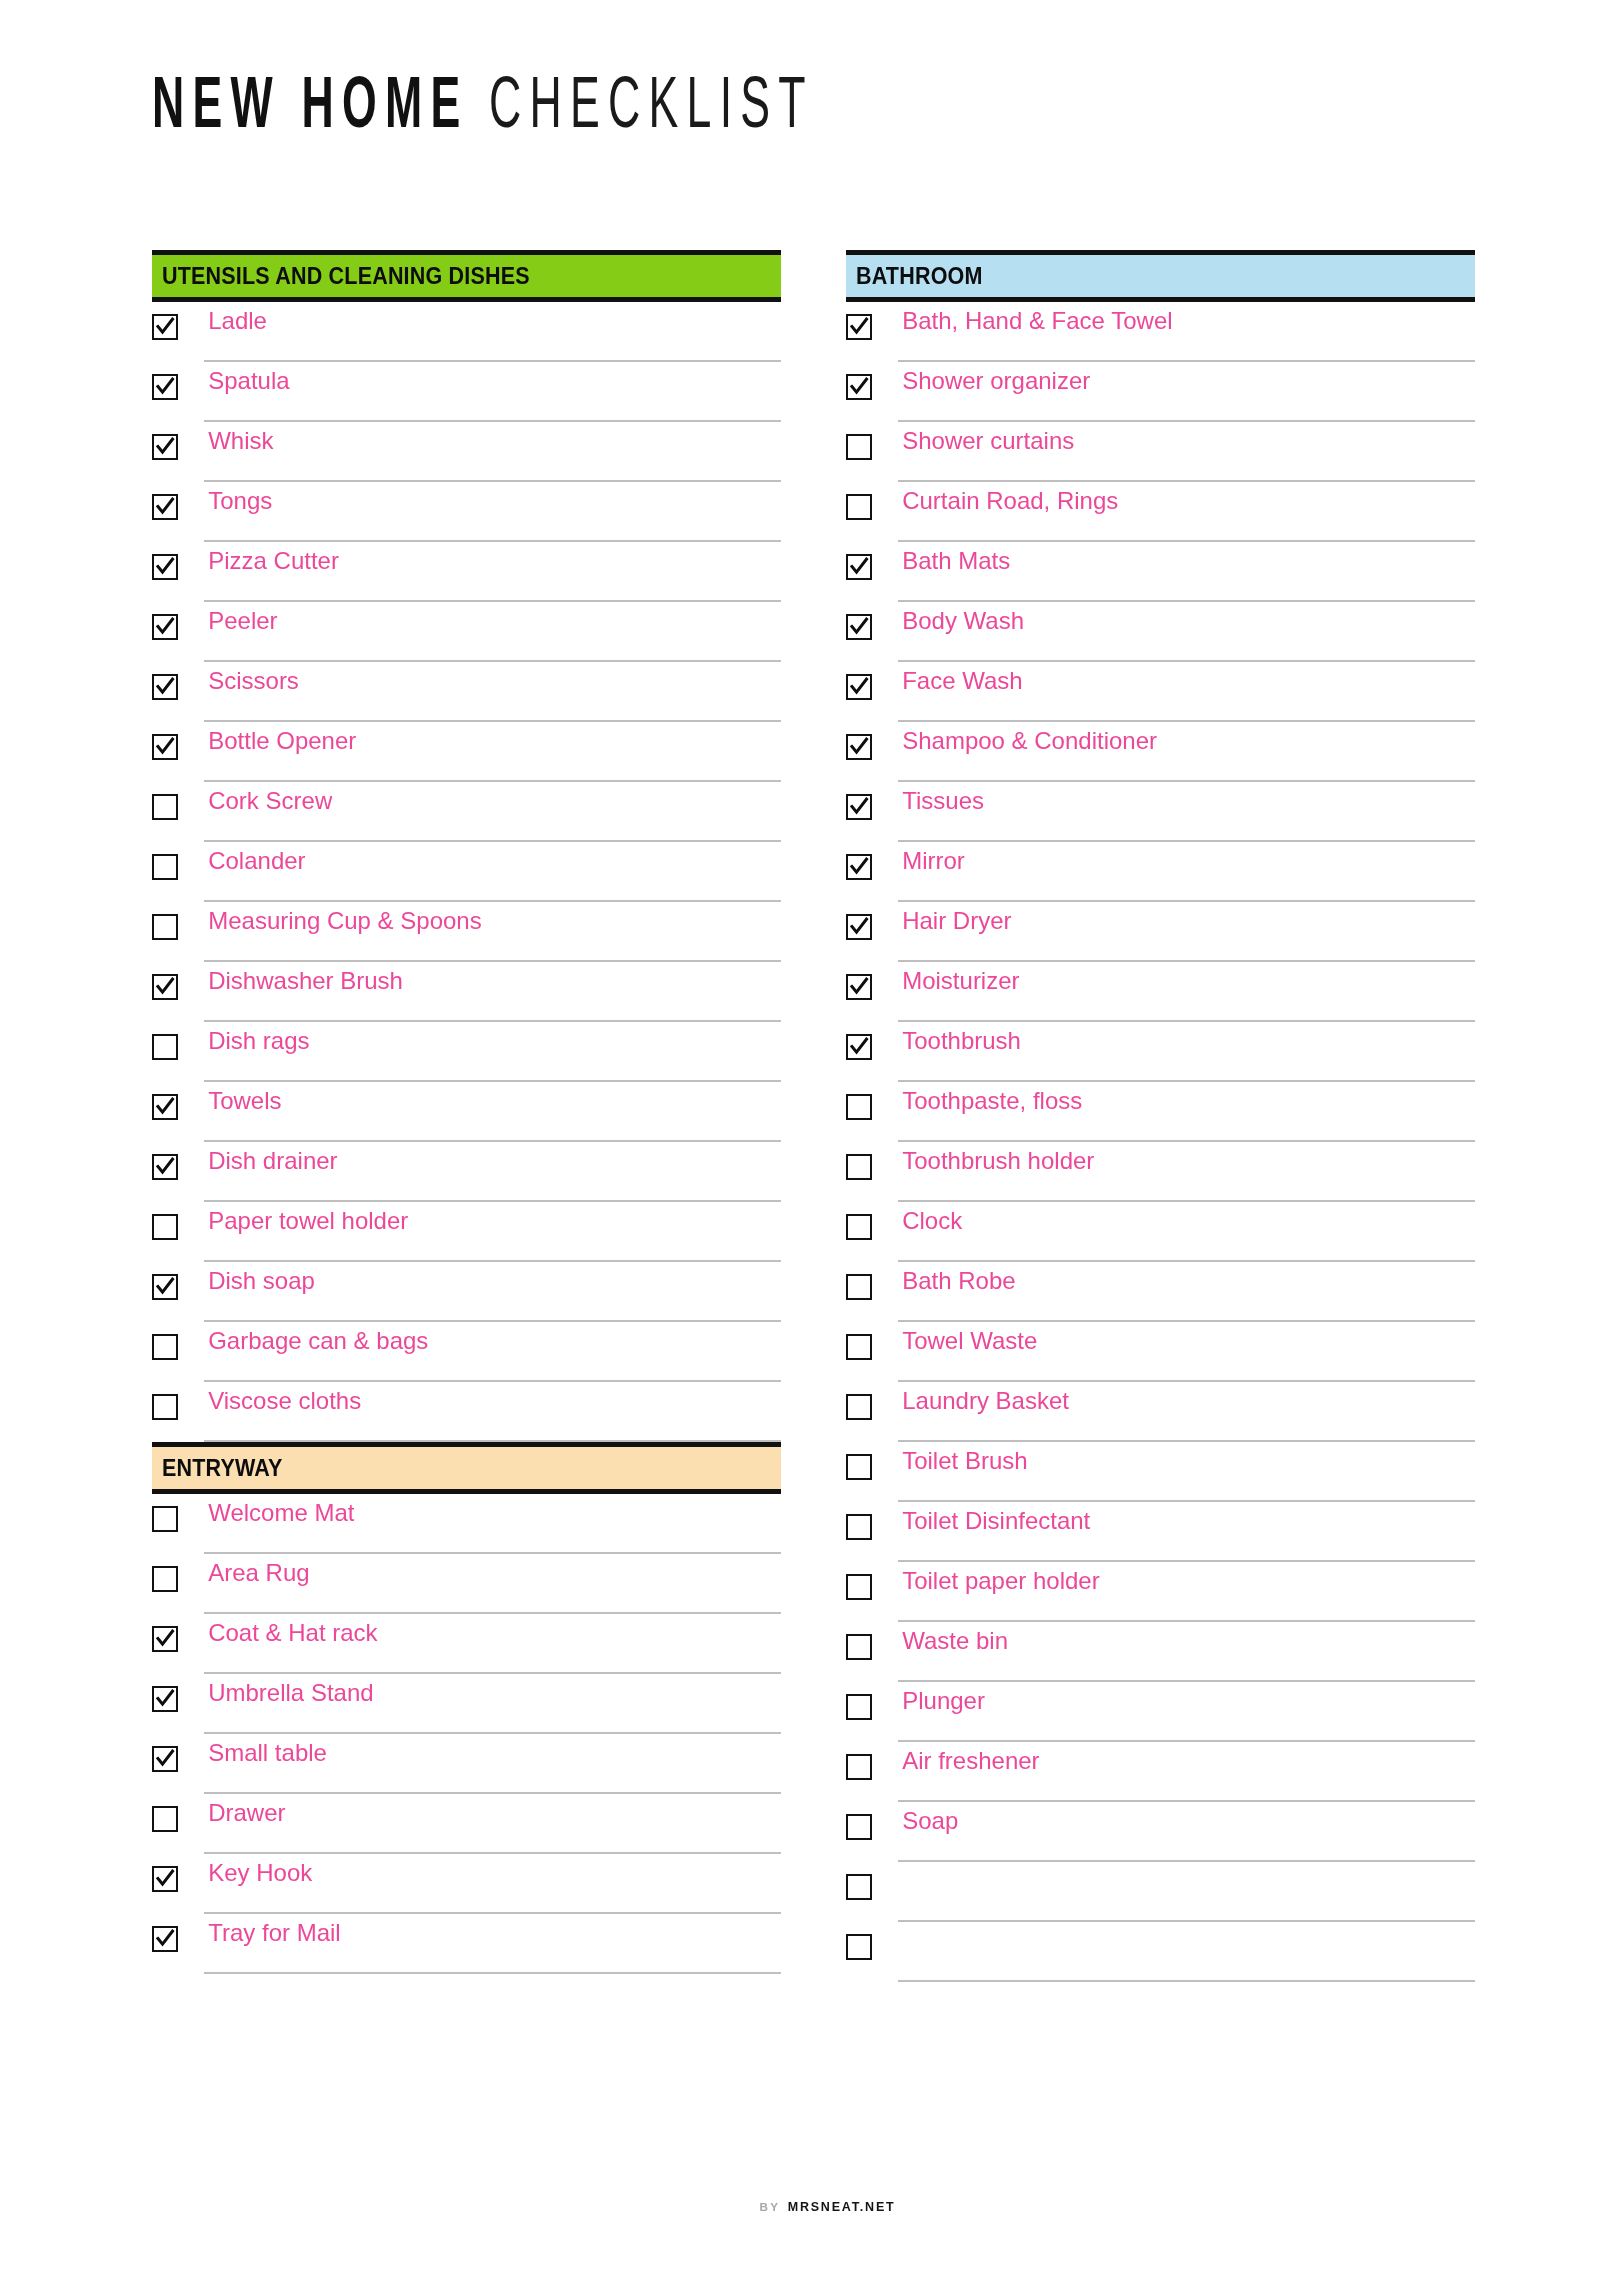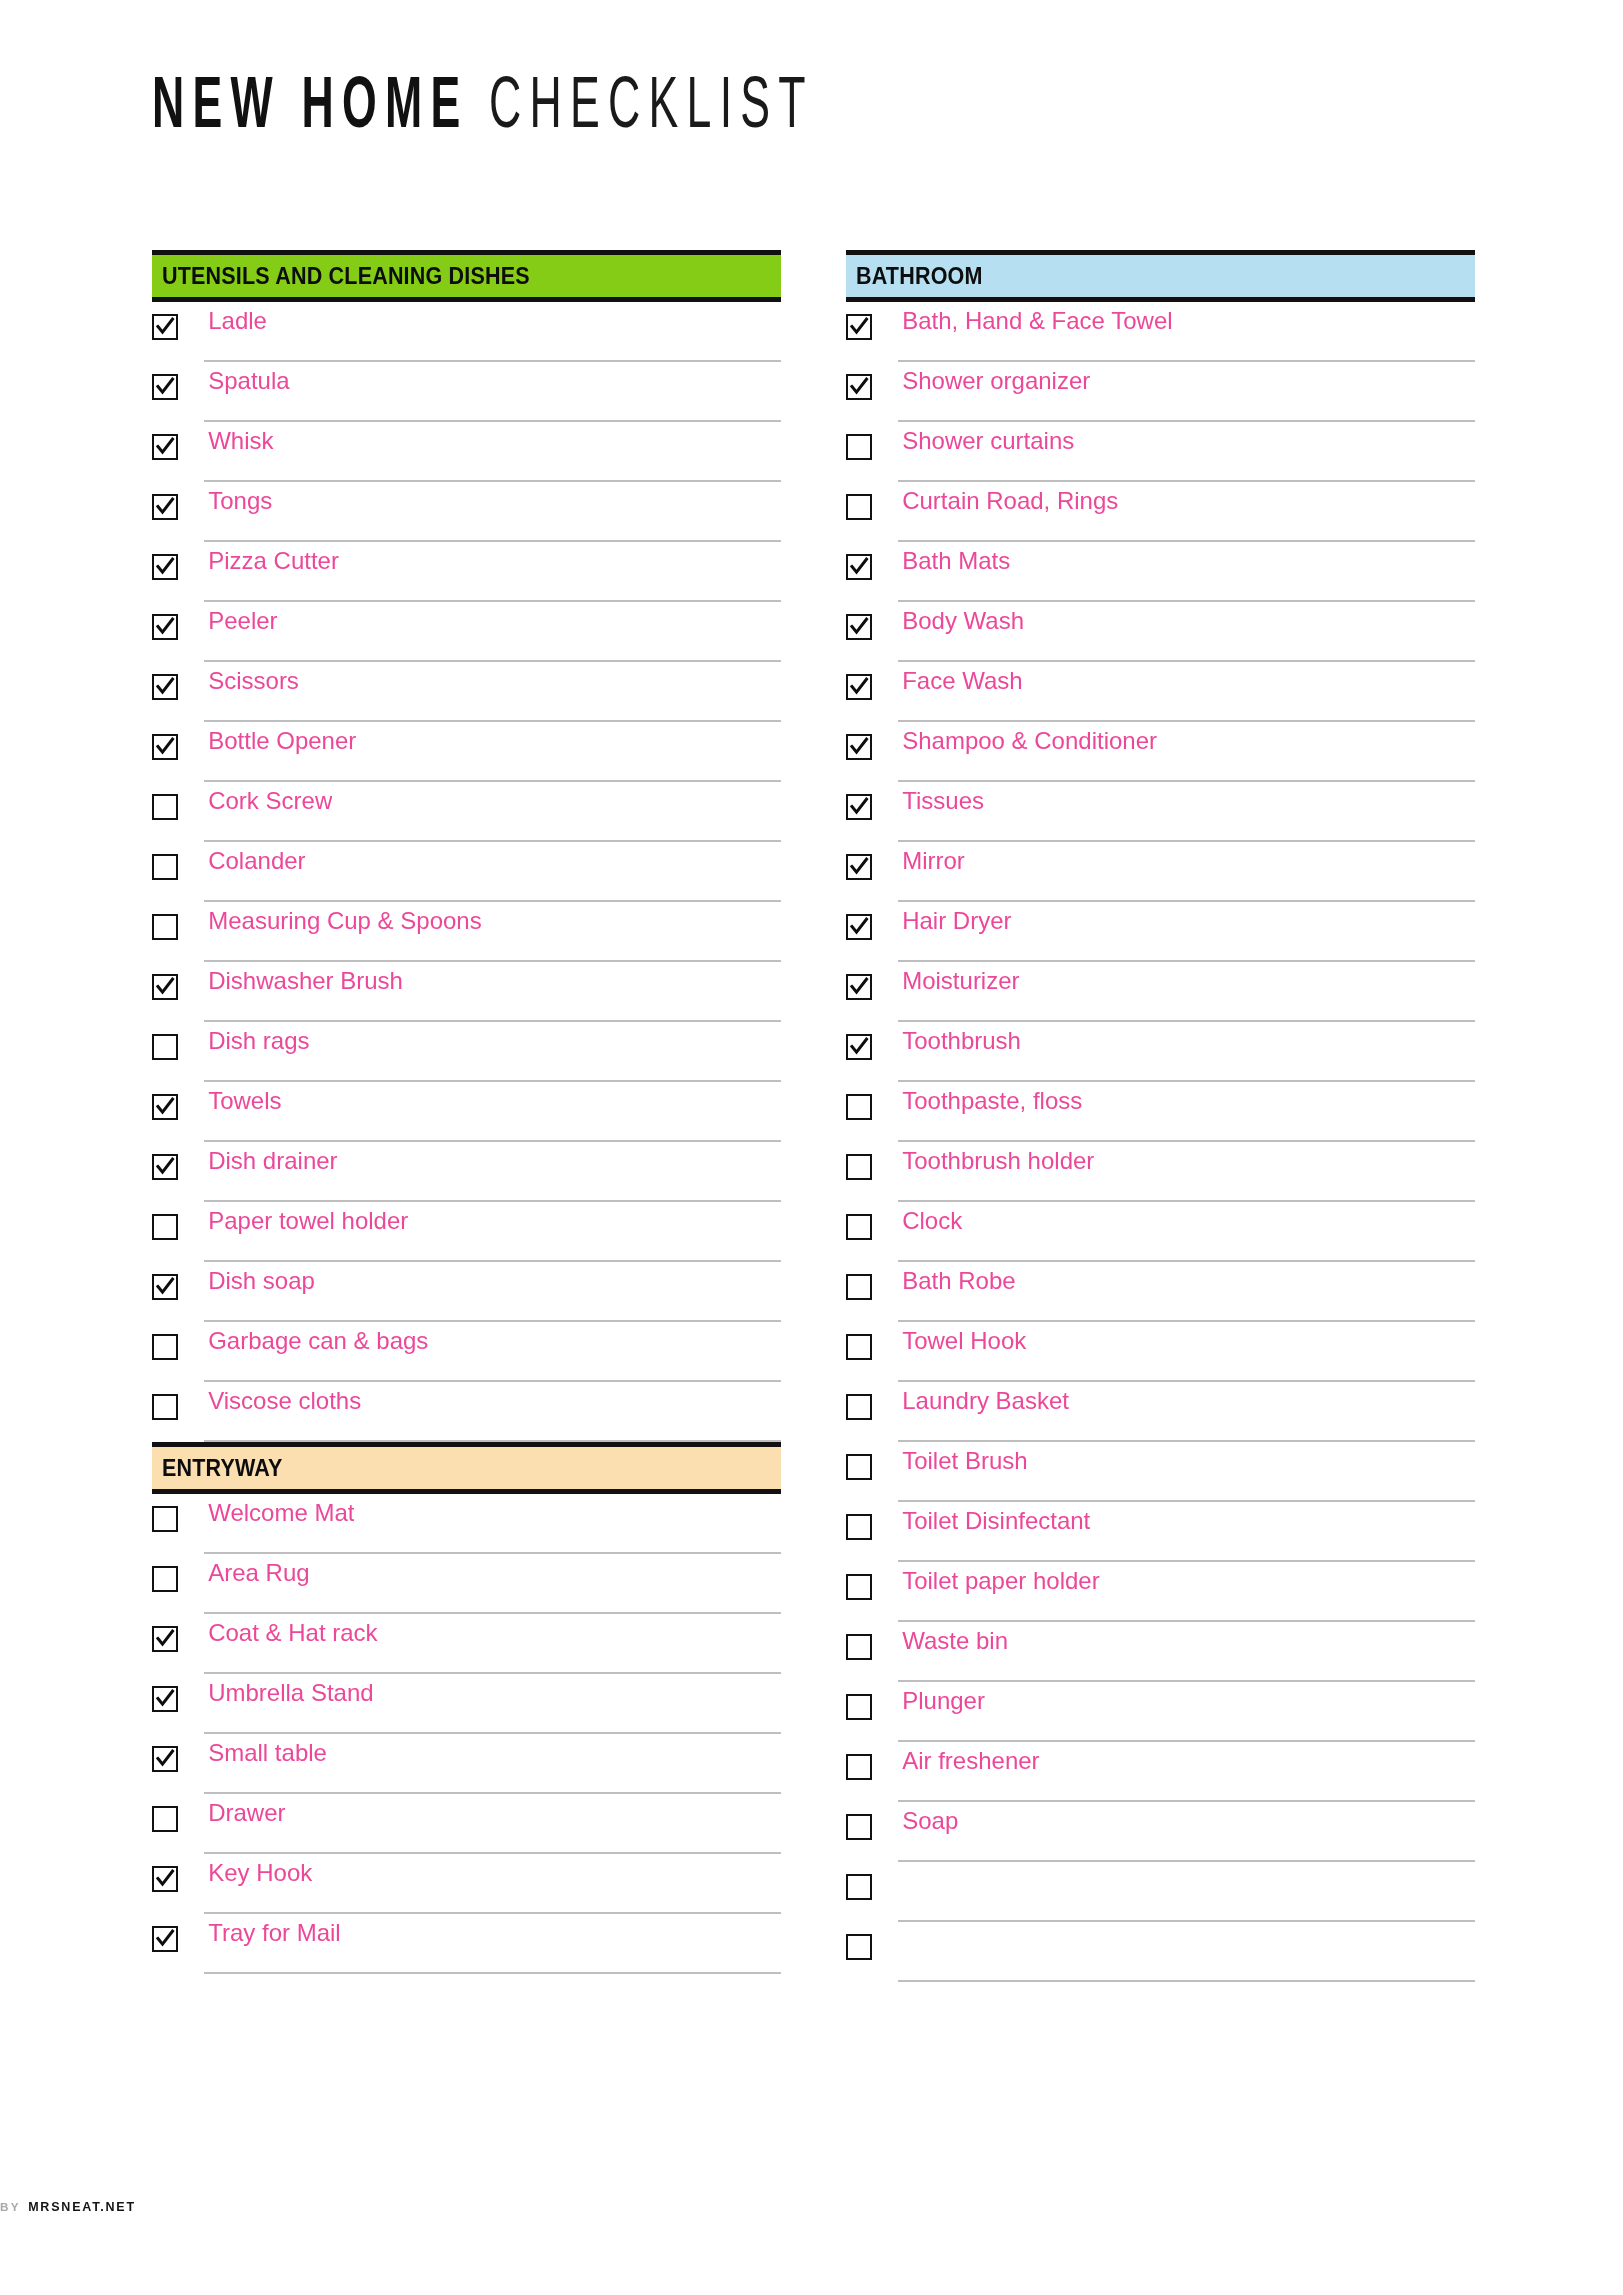--- a/index.html
+++ b/index.html
@@ -145,22 +145,23 @@
     overflow: hidden;
     text-overflow: clip;
   }
 
   
   .footer {
     position: absolute;
     left: 0;
     right: 0;
     top: 2199px;
-    text-align: left;
+    text-align: center;
     white-space: nowrap;
+    padding-left: 32px;
   }
 
   .footer .by {
     font-size: 11.7px;
     font-weight: 700;
     letter-spacing: 2.2px;
     color: #a8a8a8;
     font-family: "Liberation Sans Narrow", "Liberation Sans", sans-serif;
   }
 
@@ -670,21 +671,21 @@
               </div>
               <div class="item-cell">
                 <span class="item-label">Bath Robe</span>
               </div>
             </div>
             <div class="row">
               <div class="cb-cell">
                 <span class="cb"></span>
               </div>
               <div class="item-cell">
-                <span class="item-label">Towel Hook</span>
+                <span class="item-label">Towel Waste</span>
               </div>
             </div>
             <div class="row">
               <div class="cb-cell">
                 <span class="cb"></span>
               </div>
               <div class="item-cell">
                 <span class="item-label">Laundry Basket</span>
               </div>
             </div>

